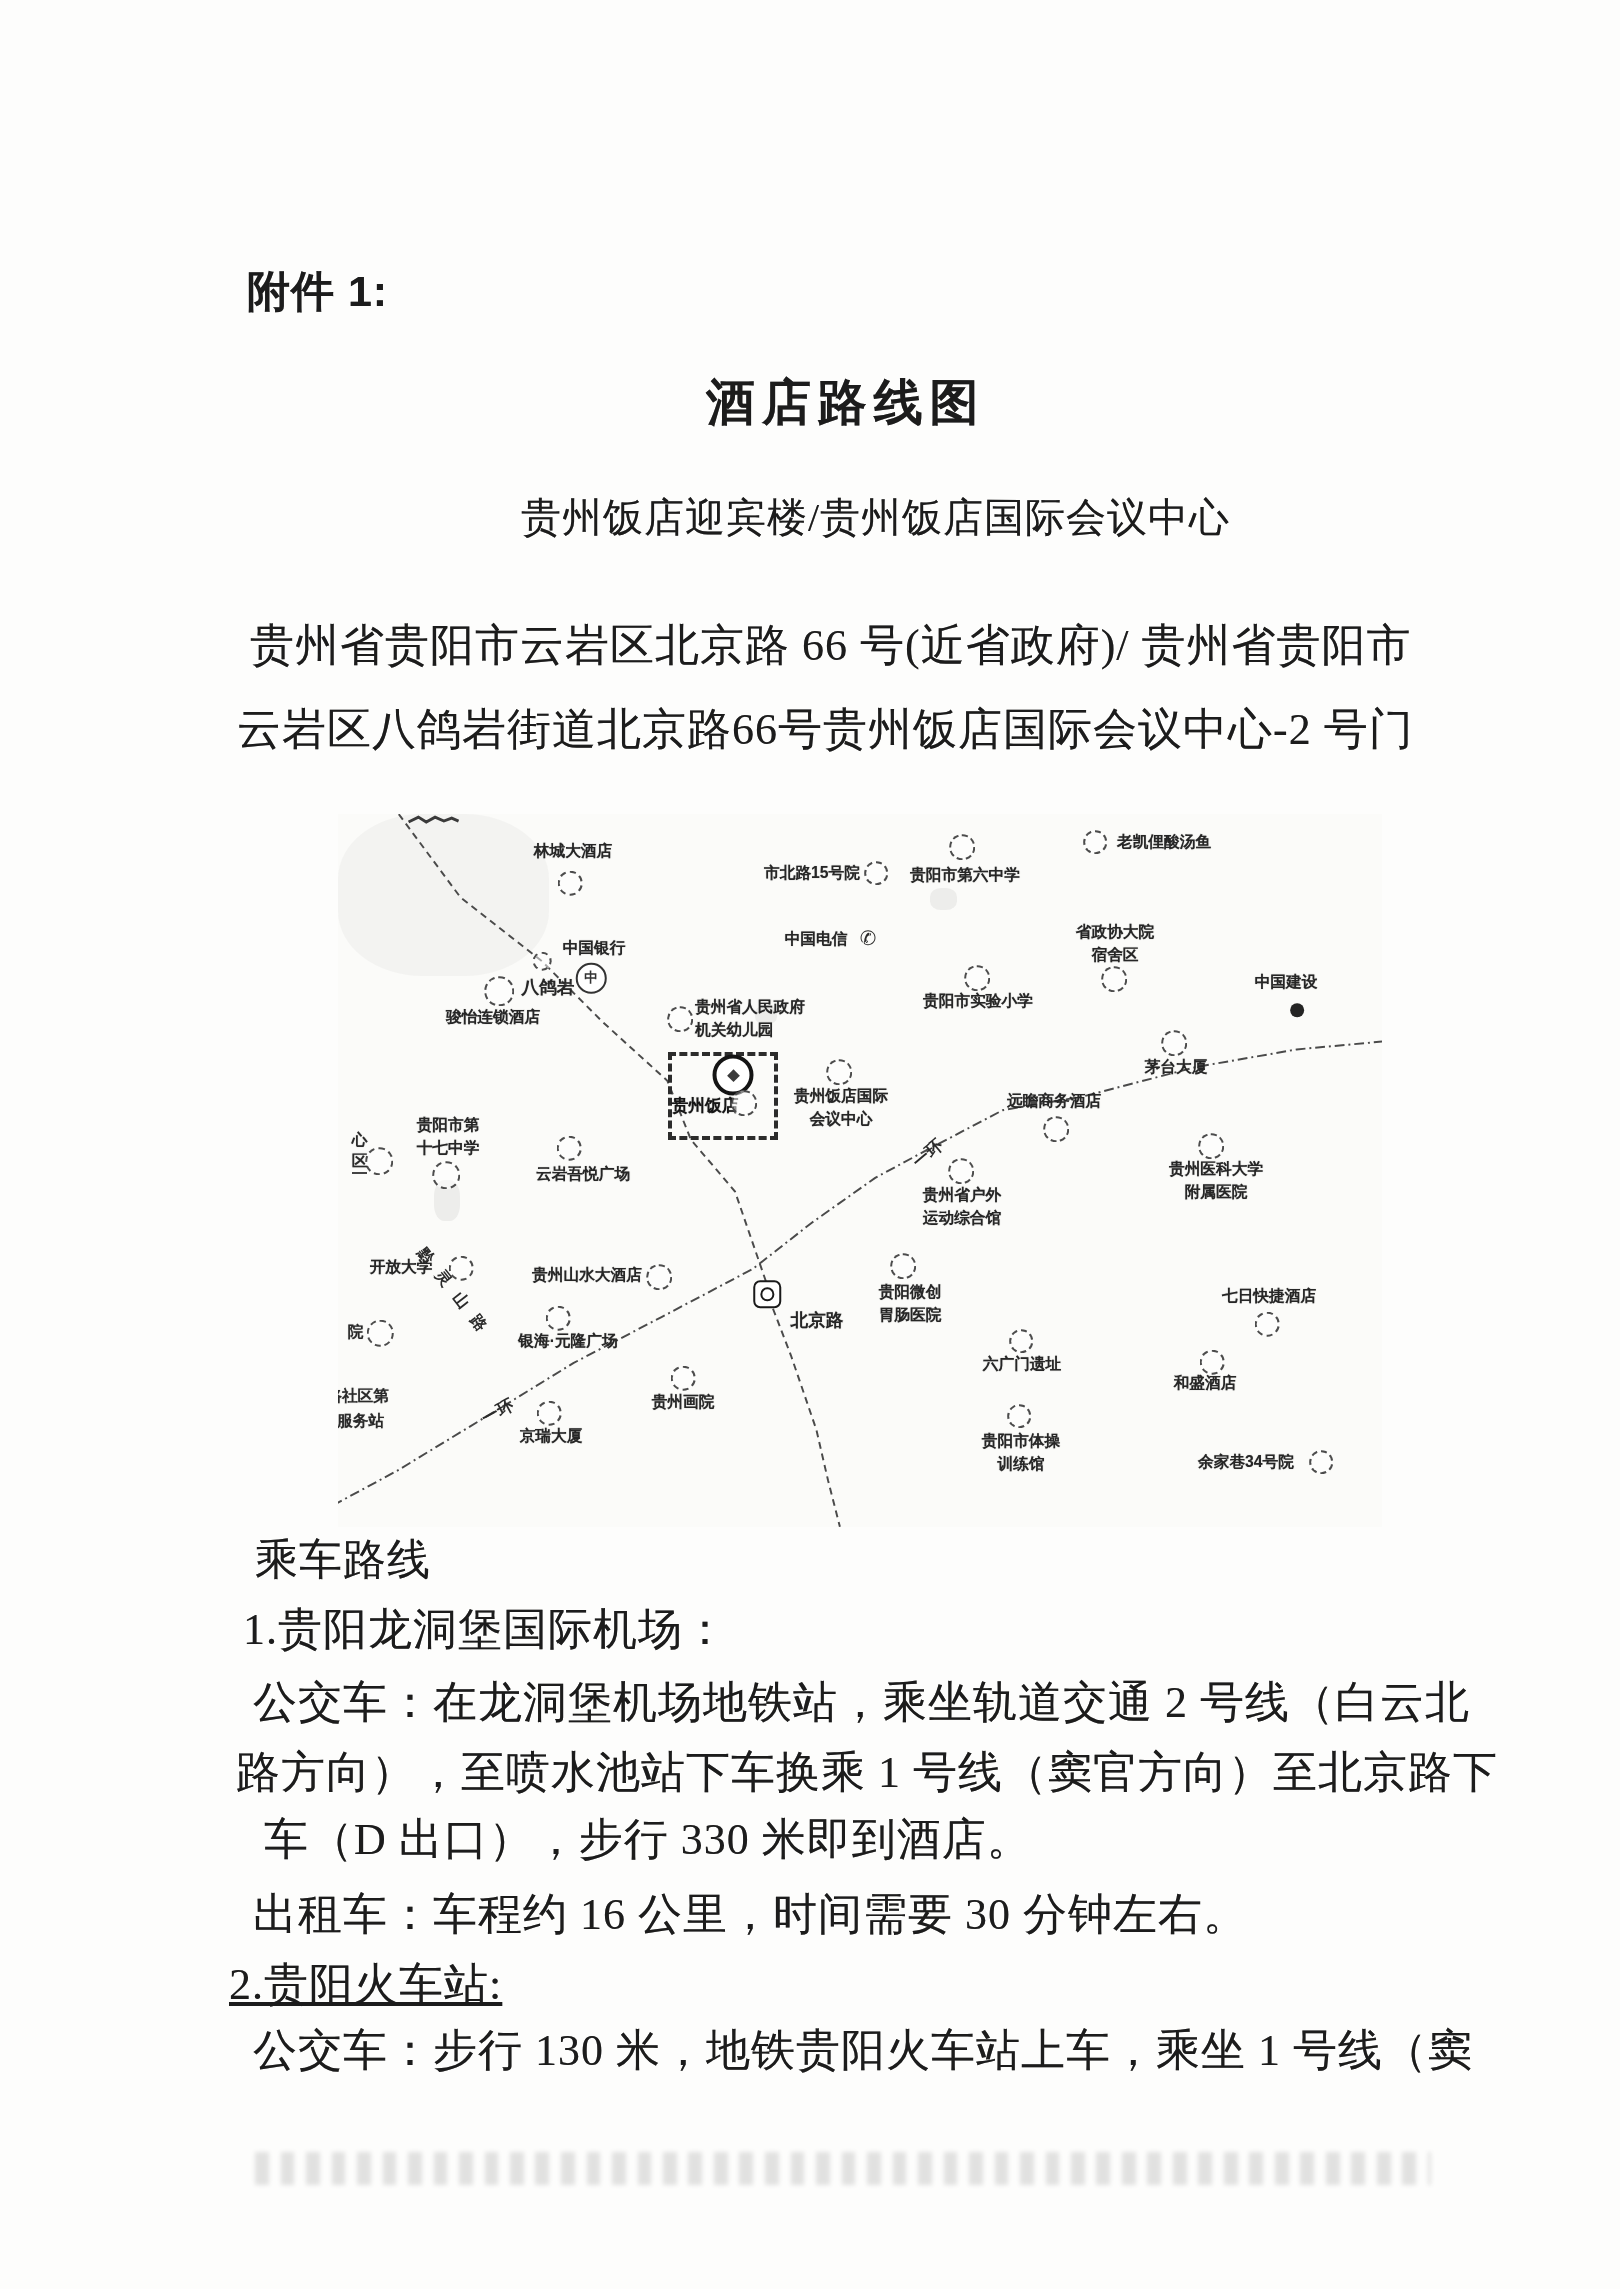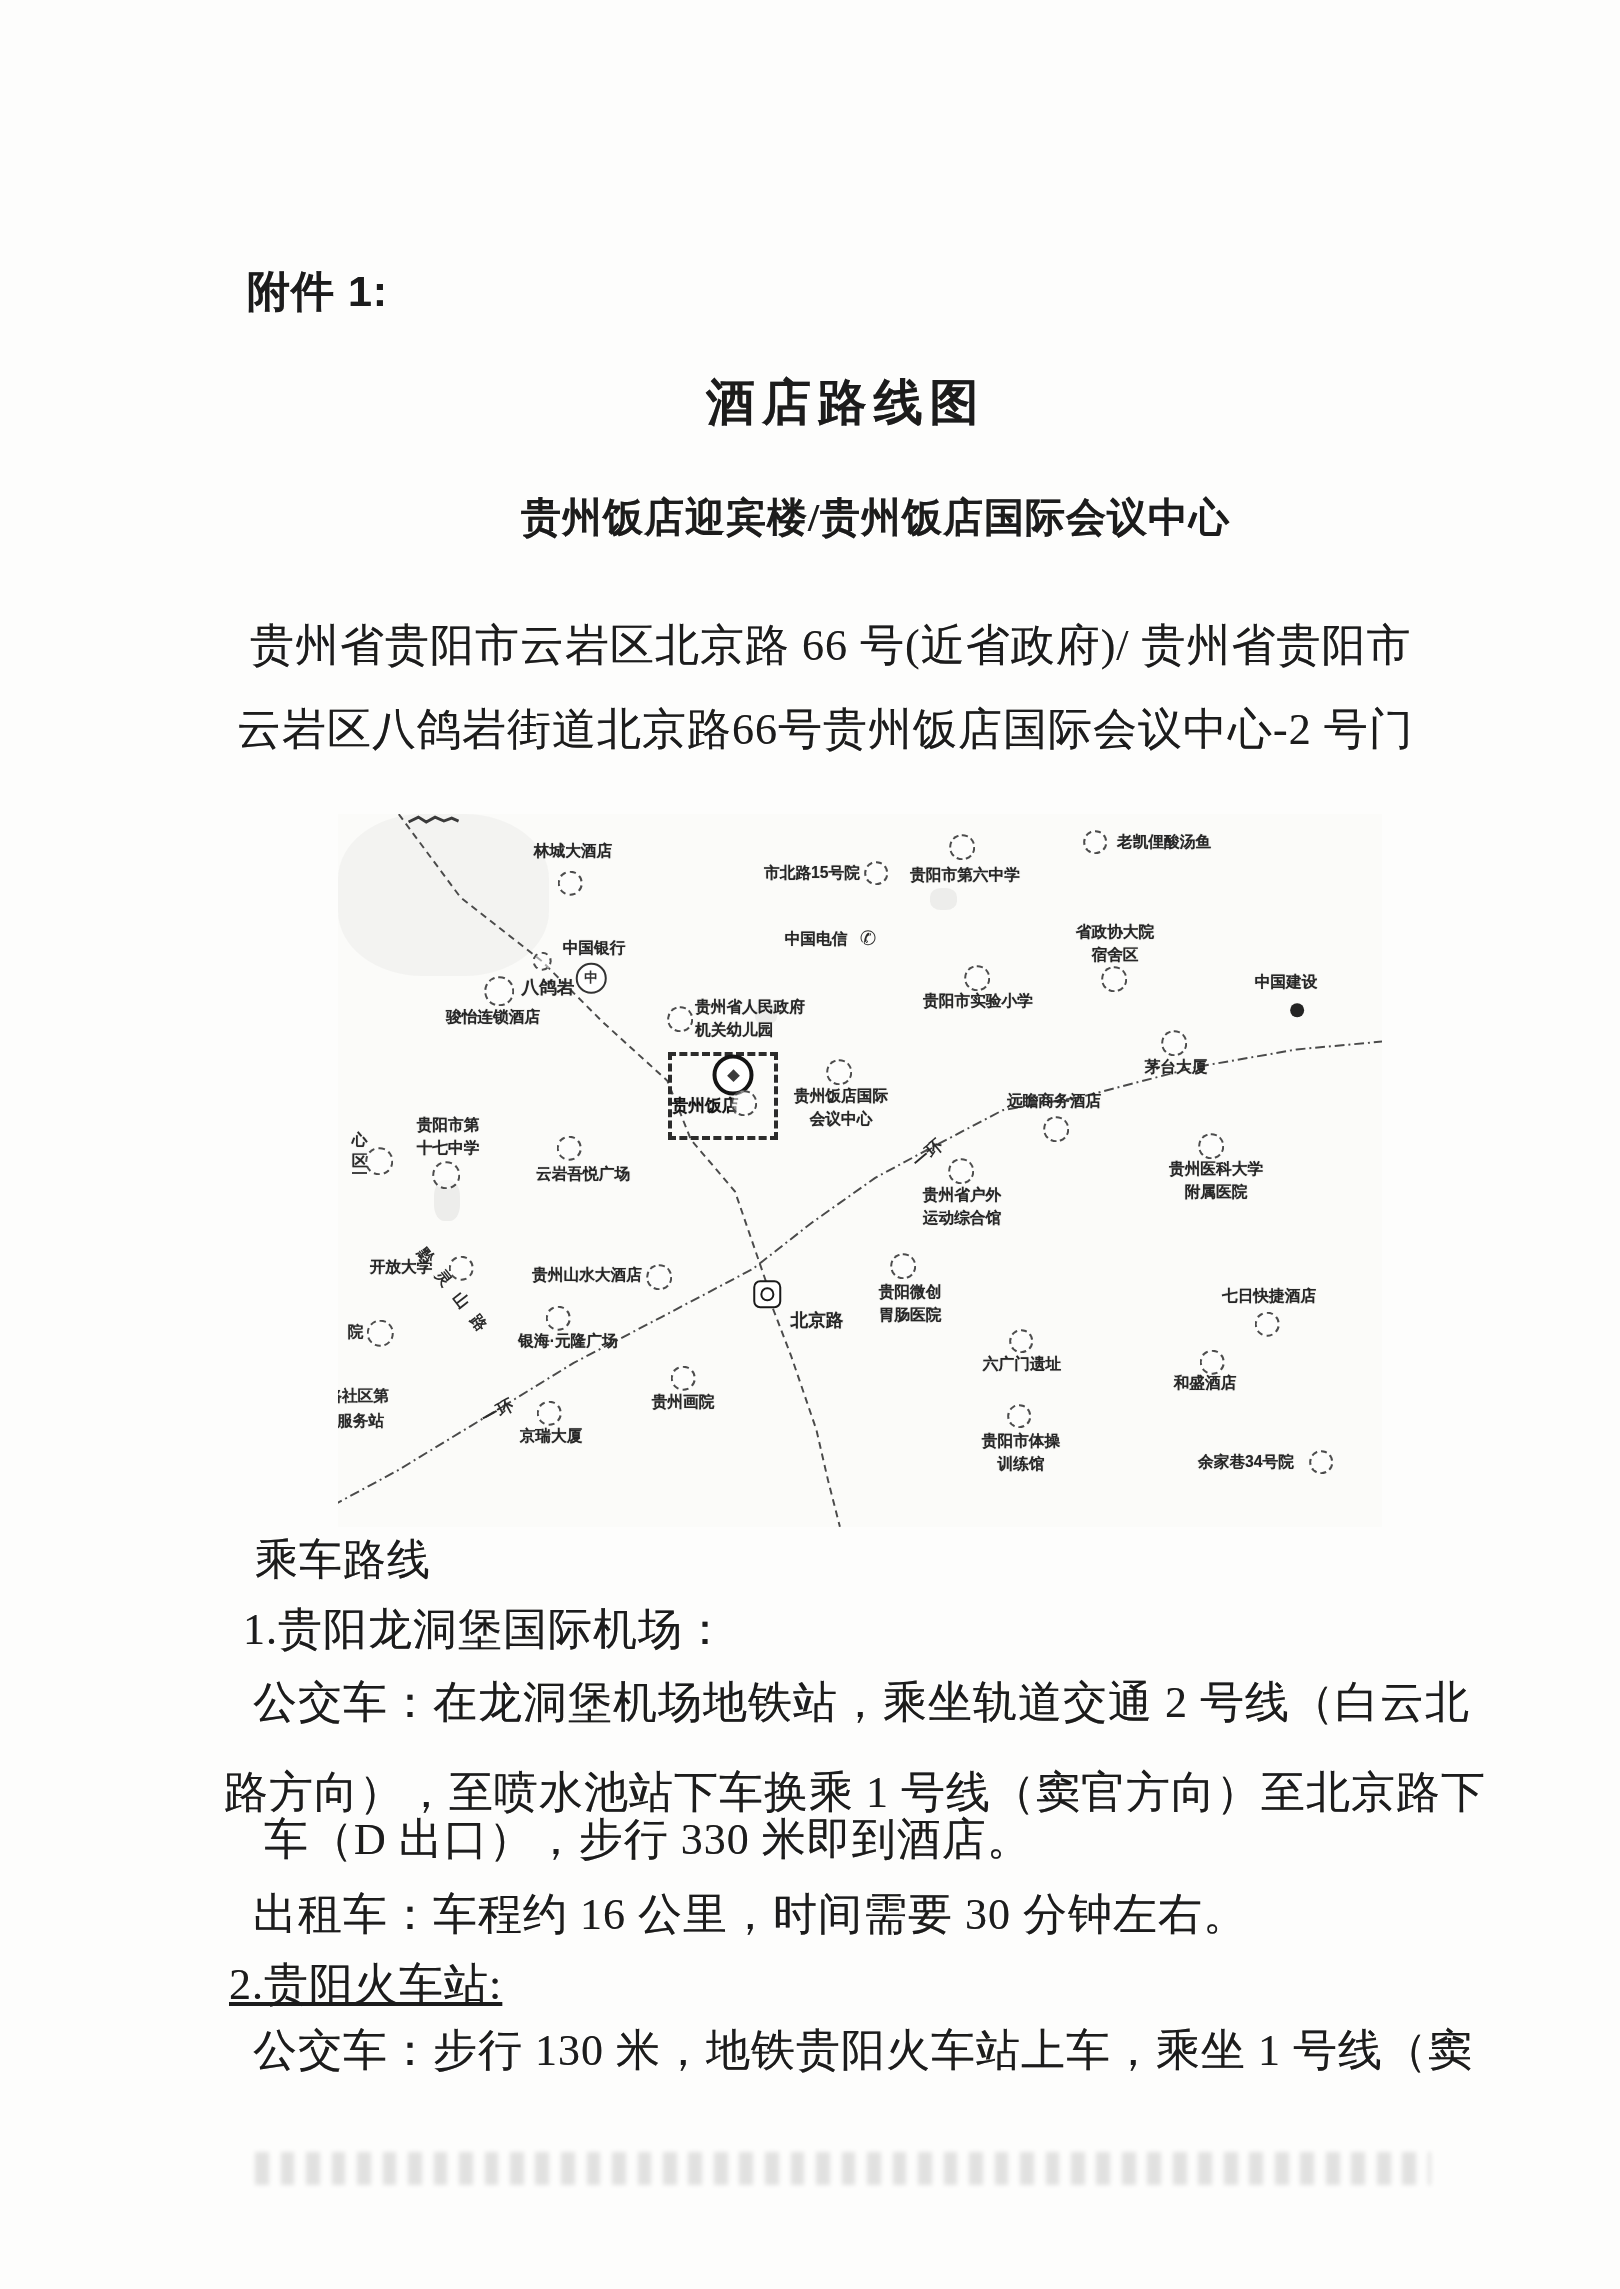--- a/index.html
+++ b/index.html
@@ -9,21 +9,21 @@
     background:#fdfdfc;overflow:hidden;
     font-family:"Liberation Serif","DejaVu Serif",serif;color:#1c1c1c;
   }
   
   .doc-text{position:absolute;white-space:nowrap;letter-spacing:1px;
     text-shadow:0 0 0.6px rgba(30,30,30,.55);}
   .attachment{left:247px;top:263px;font-size:43px;font-weight:bold;
     font-family:"Liberation Sans","DejaVu Sans",sans-serif;}
   .title{left:706px;top:370px;font-size:49px;font-weight:bold;letter-spacing:6.9px;
     font-family:"Liberation Sans","DejaVu Sans",sans-serif;}
-  .subtitle{left:521px;top:490px;font-size:40px;font-weight:bold;}
+  .subtitle{left:521px;top:490px;font-size:40px;}
   .addr1{left:250px;top:616px;font-size:44px;}
   .addr2{left:237px;top:700px;font-size:44px;}
   .routes-heading{left:255px;top:1531px;font-size:43px;text-align:right;}
   .r-line{font-size:44px;}
   
   .map{position:absolute;left:338px;top:814px;width:1044px;height:713px;
     overflow:hidden;background:#fbfbf9;
     font-family:"Liberation Sans","DejaVu Sans",sans-serif;}
   .blob{position:absolute;background:#ededeb;border-radius:40%;}
   .poi{position:absolute;transform:translate(-50%,-50%);
@@ -170,21 +170,21 @@
     <div class="partial" style="left:13.7px;top:316px;"><span>心</span></div>
     <div class="partial" style="left:13.7px;top:337px;border-bottom:2px solid #444;"><span>区</span></div>
     <div class="partial" style="left:9.8px;top:508px;"><span>院</span></div>
     <div class="partial" style="left:-11.8px;top:572px;"><span>路社区第</span></div>
     <div class="partial" style="left:-16.7px;top:597px;"><span>生服务站</span></div>
   </div>
 
   <div class="doc-text routes-heading">乘车路线</div>
   <div class="doc-text r-line" style="left:243px;top:1600px;">1.贵阳龙洞堡国际机场：</div>
   <div class="doc-text r-line" style="left:253px;top:1673px;">公交车：在龙洞堡机场地铁站，乘坐轨道交通 2 号线（白云北</div>
-  <div class="doc-text r-line" style="left:224px;top:1743px;margin-top:20px;">路方向），至喷水池站下车换乘 1 号线（窦官方向）至北京路下</div>
+  <div class="doc-text r-line" style="left:236px;top:1743px;">路方向），至喷水池站下车换乘 1 号线（窦官方向）至北京路下</div>
   <div class="doc-text r-line" style="left:240px;top:1810px;margin-left:24px;">车（D 出口），步行 330 米即到酒店。</div>
   <div class="doc-text r-line" style="left:253px;top:1885px;">出租车：车程约 16 公里，时间需要 30 分钟左右。</div>
   <div class="doc-text r-line" style="left:229px;top:1955px;text-decoration:underline;">2.贵阳火车站:</div>
   <div class="doc-text r-line" style="left:253px;top:2021px;">公交车：步行 130 米，地铁贵阳火车站上车，乘坐 1 号线（窦</div>
 
   <div class="artifact" style="left:255px;top:2152px;width:1176px;height:33px;"></div>
 
 </div>
 
 

